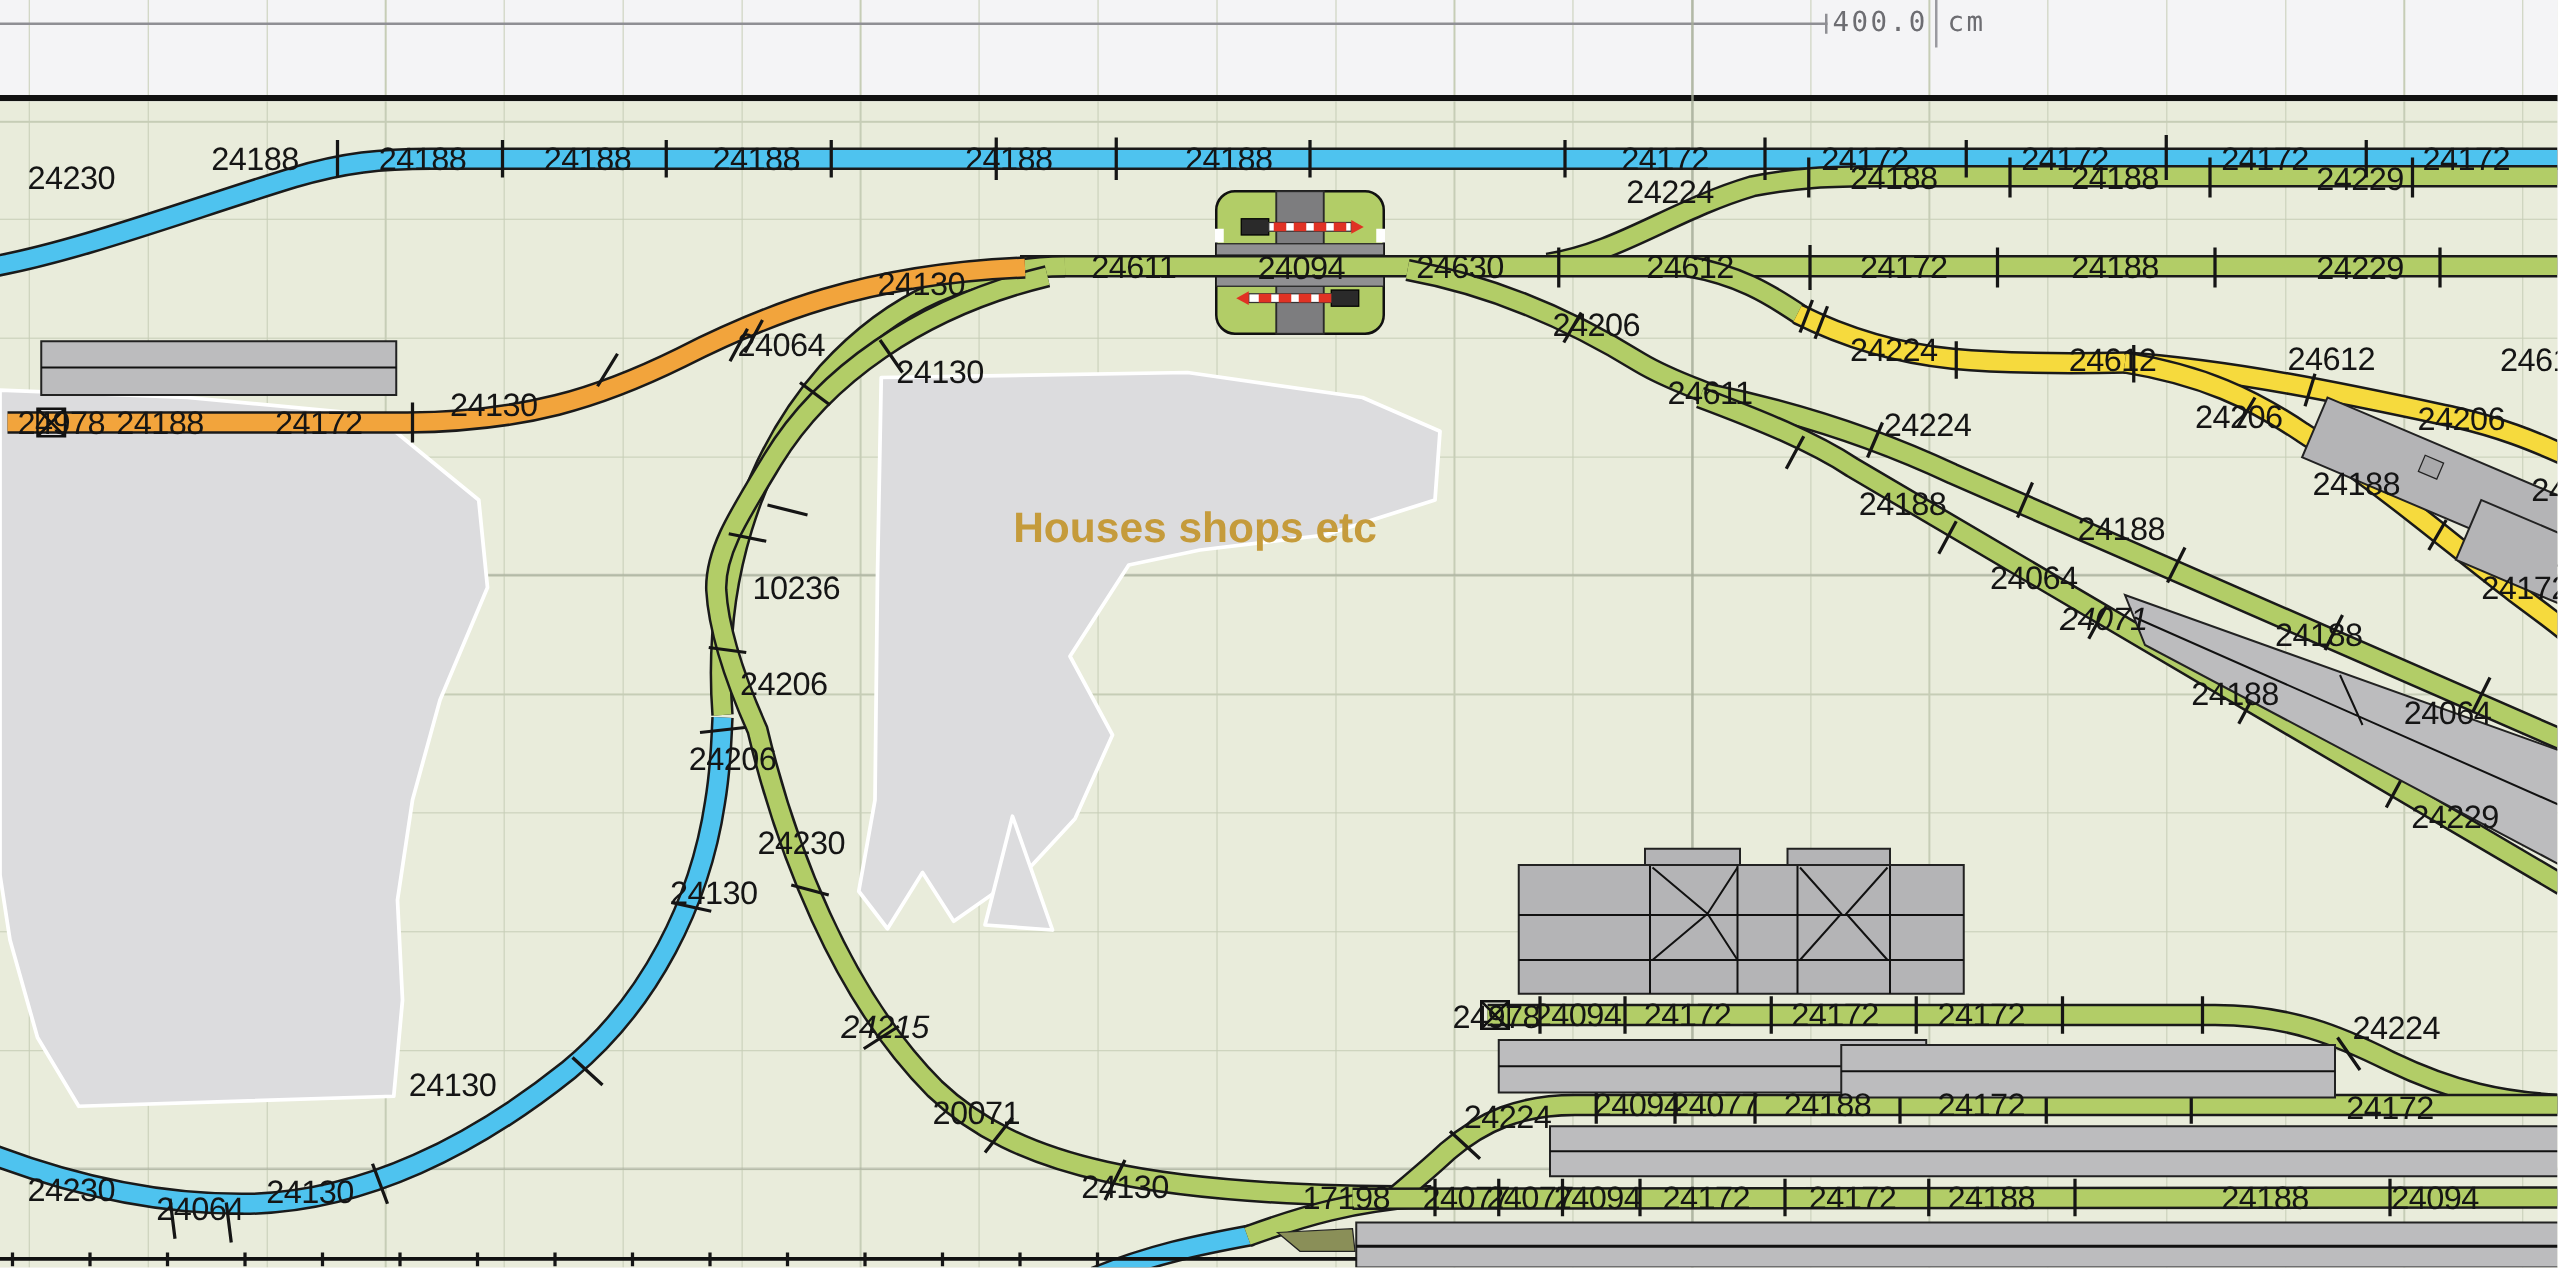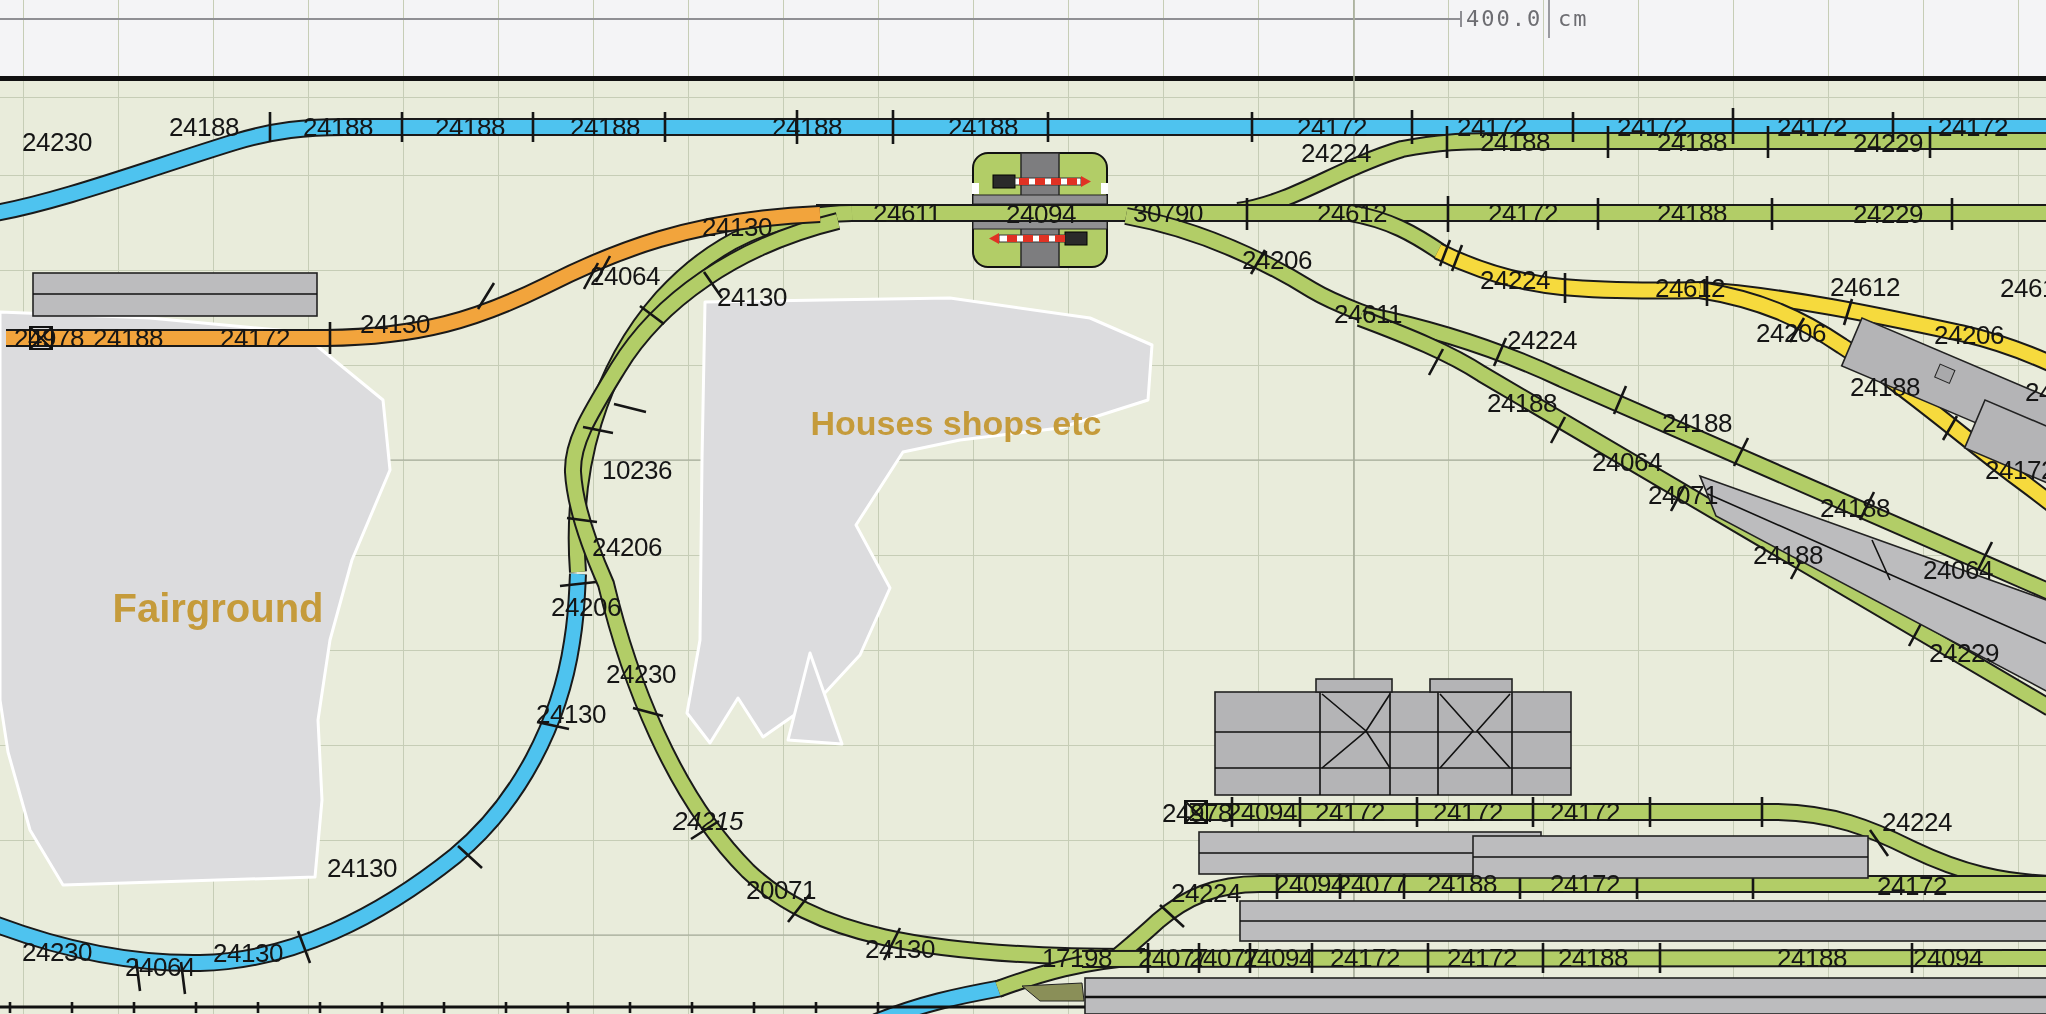--- a/index.html
+++ b/index.html
@@ -205,42 +205,41 @@
     <g>
       <rect x="30" y="327" width="22" height="22" fill="none" stroke="#111" stroke-width="2"></rect>
       <path d="M30 327 L52 349 M52 327 L30 349" stroke="#111" stroke-width="2"></path>
     </g>
     <g>
       <rect x="1185" y="801" width="22" height="22" fill="none" stroke="#111" stroke-width="2"></rect>
       <path d="M1185 801 L1207 823 M1207 801 L1185 823" stroke="#111" stroke-width="2"></path>
     </g>
   </svg>
 
-  <div class="area-label" id="lbl-fairground">Fairground</div>
   <div class="area-label" id="lbl-houses">Houses shops etc</div>
   <div id="track-labels">
       <span class="tl" style="left: 57px; top: 142px;">24230</span>
       <span class="tl" style="left: 204px; top: 127px;">24188</span>
       <span class="tl" style="left: 338px; top: 127px;">24188</span>
       <span class="tl" style="left: 470px; top: 127px;">24188</span>
       <span class="tl" style="left: 605px; top: 127px;">24188</span>
       <span class="tl" style="left: 807px; top: 127px;">24188</span>
       <span class="tl" style="left: 983px; top: 127px;">24188</span>
       <span class="tl" style="left: 1332px; top: 127px;">24172</span>
       <span class="tl" style="left: 1492px; top: 127px;">24172</span>
       <span class="tl" style="left: 1652px; top: 127px;">24172</span>
       <span class="tl" style="left: 1812px; top: 127px;">24172</span>
       <span class="tl" style="left: 1973px; top: 127px;">24172</span>
       <span class="tl" style="left: 1336px; top: 153px;">24224</span>
       <span class="tl" style="left: 1515px; top: 142px;">24188</span>
       <span class="tl" style="left: 1692px; top: 142px;">24188</span>
       <span class="tl" style="left: 1888px; top: 143px;">24229</span>
       <span class="tl" style="left: 907px; top: 213px;">24611</span>
       <span class="tl" style="left: 1041px; top: 214px;">24094</span>
-      <span class="tl" style="left: 1168px; top: 213px;">30790</span>
+      <span class="tl" style="left: 1168px; top: 213px;">24630</span>
       <span class="tl" style="left: 1352px; top: 213px;">24612</span>
       <span class="tl" style="left: 1523px; top: 213px;">24172</span>
       <span class="tl" style="left: 1692px; top: 213px;">24188</span>
       <span class="tl" style="left: 1888px; top: 214px;">24229</span>
       <span class="tl" style="left: 49px; top: 338px;">24978</span>
       <span class="tl" style="left: 128px; top: 338px;">24188</span>
       <span class="tl" style="left: 255px; top: 338px;">24172</span>
       <span class="tl" style="left: 395px; top: 324px;">24130</span>
       <span class="tl" style="left: 625px; top: 276px;">24064</span>
       <span class="tl" style="left: 737px; top: 227px;">24130</span>
@@ -256,21 +255,21 @@
       <span class="tl" style="left: 57px; top: 952px;">24230</span>
       <span class="tl" style="left: 160px; top: 967px;">24064</span>
       <span class="tl" style="left: 248px; top: 953px;">24130</span>
       <span class="tl" style="left: 362px; top: 868px;">24130</span>
       <span class="tl" style="left: 1277px; top: 260px;">24206</span>
       <span class="tl" style="left: 1368px; top: 314px;">24611</span>
       <span class="tl" style="left: 1542px; top: 340px;">24224</span>
       <span class="tl" style="left: 1522px; top: 403px;">24188</span>
       <span class="tl" style="left: 1697px; top: 423px;">24188</span>
       <span class="tl" style="left: 1627px; top: 462px;">24064</span>
-      <span class="tl" style="left: 1683px; top: 495px;">24071</span>
+      <span class="tl" style="left: 1683px; top: 495px; font-style: italic;">24071</span>
       <span class="tl" style="left: 1855px; top: 508px;">24188</span>
       <span class="tl" style="left: 1788px; top: 555px;">24188</span>
       <span class="tl" style="left: 1958px; top: 570px;">24064</span>
       <span class="tl" style="left: 1964px; top: 653px;">24229</span>
       <span class="tl" style="left: 1515px; top: 280px;">24224</span>
       <span class="tl" style="left: 1690px; top: 288px;">24612</span>
       <span class="tl" style="left: 1865px; top: 287px;">24612</span>
       <span class="tl" style="left: 2035px; top: 288px;">24612</span>
       <span class="tl" style="left: 1791px; top: 333px;">24206</span>
       <span class="tl" style="left: 1969px; top: 335px;">24206</span>

